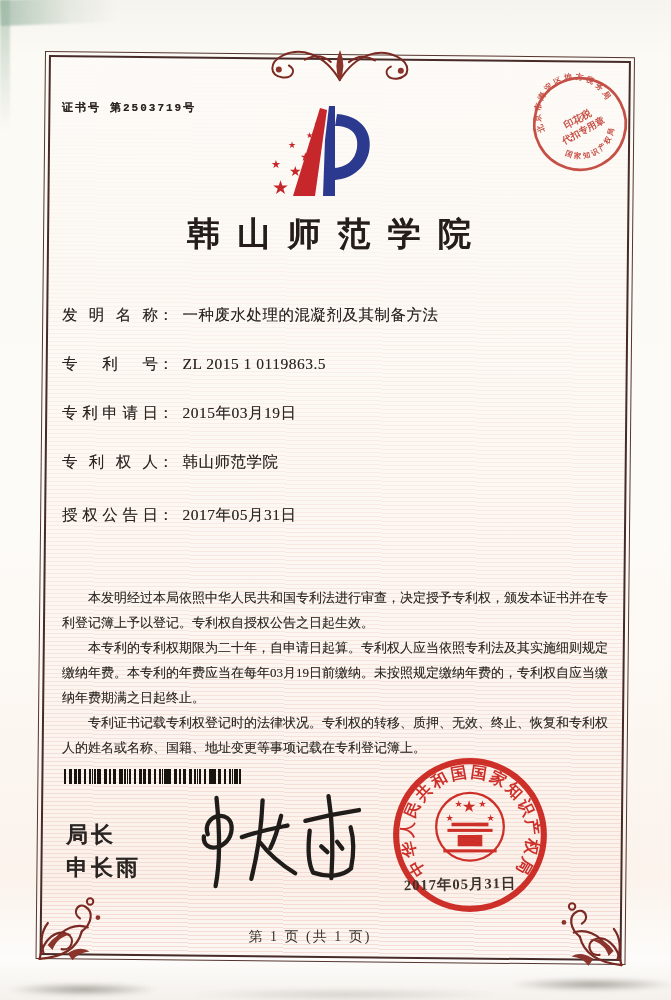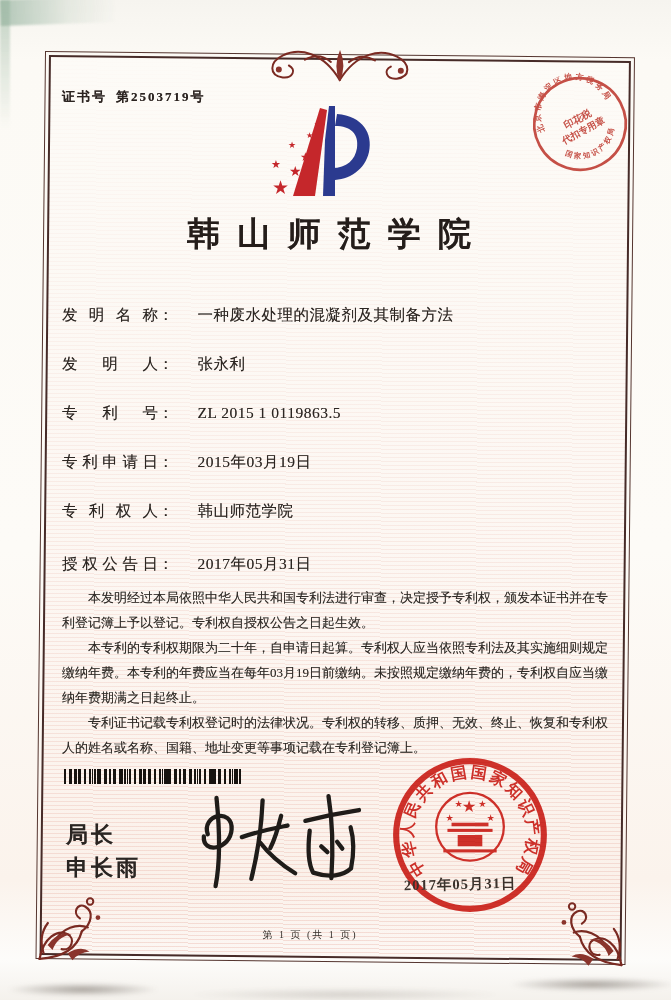--- a/index.html
+++ b/index.html
@@ -23,40 +23,41 @@
     background:
       linear-gradient(to bottom, rgba(253,251,247,0.96) 0%, rgba(252,244,239,0.55) 55%, rgba(249,228,219,0.18) 100%),
       repeating-linear-gradient(to bottom, rgba(222,141,126,0.30) 0 1px, rgba(255,255,255,0) 1px 4px);
   }
   .ornament{position:absolute;color:#7a2a22;}
   .crest{left:50%;top:-20px;transform:translateX(-50%);}
   .corner-bl{left:-8px;bottom:-10px;}
   .corner-br{right:-8px;bottom:-10px;transform:scaleX(-1);}
   
   .cert-no{
-    position:absolute;left:62px;top:88px;
-    font-size:13px;color:#2b2320;letter-spacing:2px;font-weight:bold;
+    position:absolute;left:62px;top:100px;
+    font-size:11px;color:#2b2320;letter-spacing:2px;font-weight:bold;
     text-shadow:0 0 0.5px rgba(43,35,32,0.6);
+    font-family:Liberation Mono, monospace;
   }
   .cert-no .num{margin-left:9px;}
   .logo{position:absolute;left:262px;top:100px;}
   .doc-title{
     position:absolute;left:40px;top:212px;width:578px;
     text-align:center;font-size:33px;font-weight:bold;color:#241d1a;
     letter-spacing:0.52em;text-indent:0.52em;
     text-shadow:0 0 0.6px rgba(36,29,26,0.55);
   }
   
   .fields{position:absolute;left:62px;top:304px;display:flex;flex-direction:column;gap:28px;}
   .f-row{font-size:15.5px;color:#2c2622;line-height:21px;white-space:nowrap;
          text-shadow:0 0 0.4px rgba(44,38,34,0.5);}
   .f-row:last-child{margin-top:4px;}
   .f-label{display:inline-block;width:96px;text-align:justify;text-align-last:justify;}
   .f-colon{display:inline-block;}
-  .f-value{margin-left:24px;letter-spacing:0.5px;text-align:center;}
+  .f-value{margin-left:9px;letter-spacing:0.5px;text-align:center;}
   
   .legal{position:absolute;left:62px;top:585px;width:548px;font-size:13px;
          line-height:25px;color:#2e2a26;text-shadow:0 0 0.4px rgba(46,42,38,0.45);}
   .legal p{margin:0;text-indent:2em;}
   
   .barcode{
     position:absolute;left:64px;top:769px;width:179px;height:15px;
     background-image:
       repeating-linear-gradient(90deg,#17130f 0 2px,transparent 2px 5px),
       repeating-linear-gradient(90deg,#17130f 0 1px,transparent 1px 7px),
@@ -72,21 +73,21 @@
   .seal-date{
     position:absolute;left:404px;top:875px;font-size:14.5px;color:#3b322c;
     letter-spacing:1px;transform:rotate(-1.2deg);font-weight:bold;
   }
   
   .tax-stamp{position:absolute;left:528px;top:72px;transform:rotate(-28deg);
              mix-blend-mode:multiply;opacity:0.88;}
   
   .footer{
     position:absolute;left:130px;top:928px;width:360px;text-align:center;
-    font-size:10px;color:#35302b;letter-spacing:2px;
+    font-size:14px;color:#35302b;letter-spacing:2px;
   }
   
   .edge-green{position:absolute;left:0;top:0;width:150px;height:26px;
     background:linear-gradient(to right, rgba(133,168,146,0.6), rgba(187,204,189,0.3) 45%, transparent 78%);
     transform:rotate(-2deg);transform-origin:left top;filter:blur(1px);}
   .edge-green2{position:absolute;left:0;top:0;width:10px;height:130px;
     background:linear-gradient(to bottom, rgba(150,180,158,0.55), transparent);filter:blur(1px);}
   .smudge{position:absolute;height:13px;filter:blur(2px);
     background:radial-gradient(ellipse at center, rgba(97,89,81,0.55), transparent 72%);}
   .smudge.s1{left:8px;top:983px;width:150px;}
@@ -155,23 +156,20 @@
       <text x="44" y="38" font-size="8">★</text>
       <text x="52" y="26" font-size="6">★</text>
     </g>
   </svg>
 
   <div class="doc-title">韩山师范学院</div>
 
   <div class="fields">
     <div class="f-row">
       <span class="f-label">发明名称</span><span class="f-colon">：</span><span class="f-value">一种废水处理的混凝剂及其制备方法</span>
-    </div>
-    <div class="f-row">
-      <span class="f-label">发明人</span><span class="f-colon">：</span><span class="f-value">张永利</span>
     </div>
     <div class="f-row">
       <span class="f-label">专利号</span><span class="f-colon">：</span><span class="f-value">ZL 2015 1 0119863.5</span>
     </div>
     <div class="f-row">
       <span class="f-label">专利申请日</span><span class="f-colon">：</span><span class="f-value">2015年03月19日</span>
     </div>
     <div class="f-row">
       <span class="f-label">专利权人</span><span class="f-colon">：</span><span class="f-value">韩山师范学院</span>
     </div>

